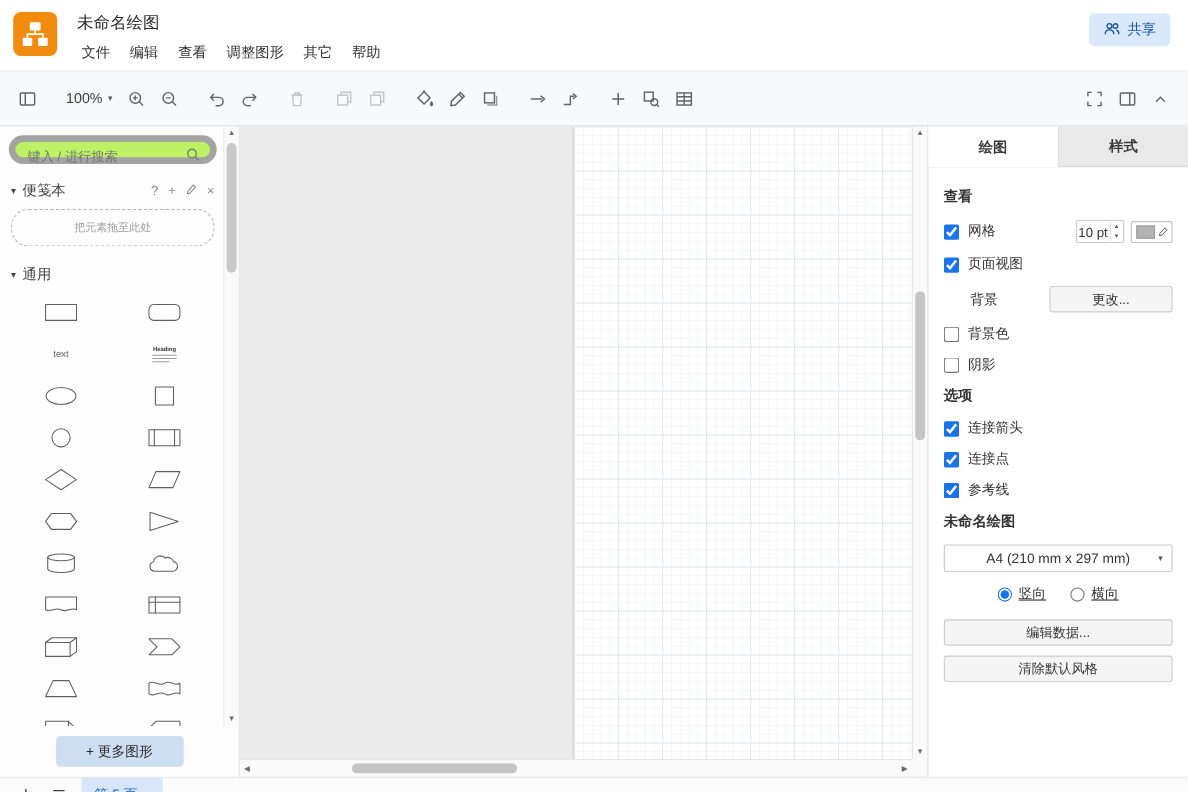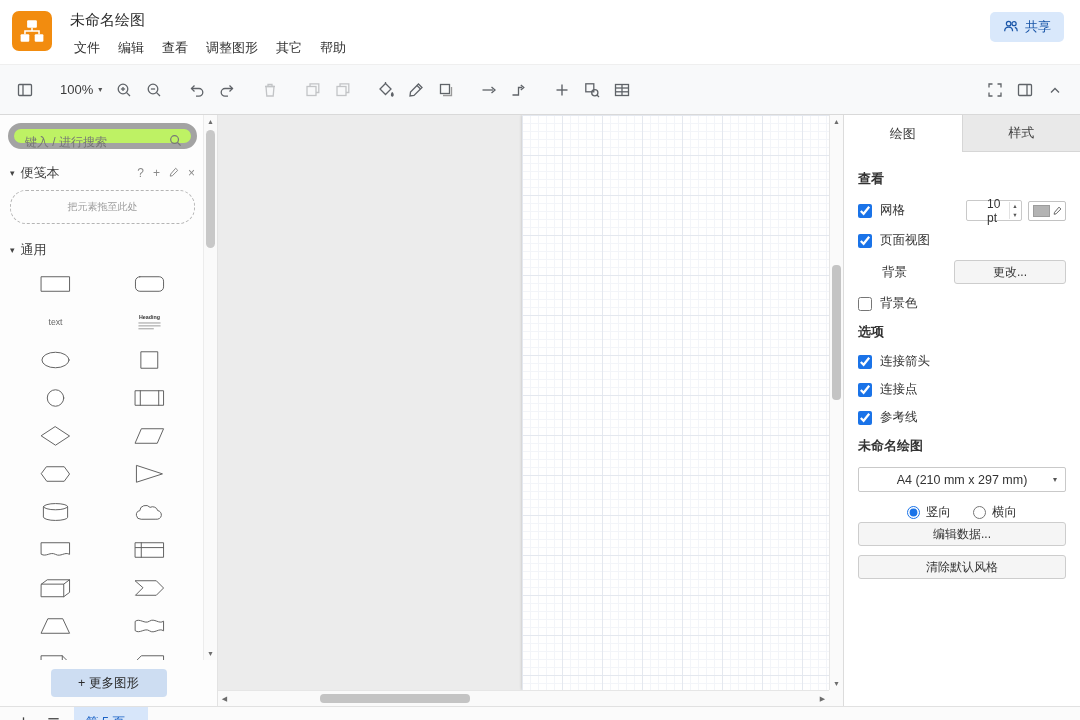--- a/index.html
+++ b/index.html
@@ -60,40 +60,40 @@
     box-shadow:0 0 3px rgba(0,0,0,.22); }
   .canvas-vscroll { position:absolute; top:0; right:0; bottom:16px; width:14px; background:#fafafa; border-left:1px solid #e6e6e6; }
   .cv-thumb { position:absolute; left:2px; width:9px; top:150px; height:135px; background:#c4c4c4; border-radius:4px; }
   .canvas-hscroll { position:absolute; left:0; right:14px; bottom:0; height:16px; background:#fafafa; border-top:1px solid #e6e6e6; }
   .ch-thumb { position:absolute; top:3px; height:9px; left:102px; width:150px; background:#c4c4c4; border-radius:4px; }
   .h-arrow { position:absolute; top:0; bottom:0; width:13px; display:flex; align-items:center; justify-content:center; font-size:7px; color:#6d6d6d; }
   .scroll-corner { position:absolute; right:0; bottom:0; width:14px; height:16px; background:#fafafa; }
 
   
   .format-panel { width:237px; border-left:1px solid #dcdcdc; background:#fff; display:flex; flex-direction:column; }
-  .panel-tabs { display:flex; height:37px; background:#e9e9e9; border-bottom:1px solid #d6d6d6; }
+  .panel-tabs { display:flex; height:37px; background:#e9e9e9; border-bottom:1px solid #d6d6d6;font-weight:bold; }
   .panel-tab { flex:1; display:flex; align-items:center; justify-content:center; font-size:13px; color:#3c3c3c; }
   .panel-tab.active { background:#fff; border-right:1px solid #d6d6d6; margin-bottom:-1px; }
   .panel-body { padding:10px 14px; font-size:12.5px; color:#333; }
   .panel-h { font-weight:bold; font-size:13px; margin:8px 0 12px; }
   .prow { display:flex; align-items:center; margin-bottom:11px; }
   .prow input[type=checkbox] { width:14px; height:14px; accent-color:#1a73e8; margin-right:8px; flex:0 0 auto; }
   .indent { padding-left:24px; }
   .grid-ctrls { margin-left:auto; display:flex; align-items:center; gap:6px; }
-  .num-input { width:56px; height:21px; border:1px solid #c9c9c9; border-radius:2px; background:#fff; position:relative; display:flex; align-items:center; padding-right:14px; font-size:12px;padding-left:20px; }
+  .num-input { width:44px; height:21px; border:1px solid #c9c9c9; border-radius:2px; background:#fff; position:relative; display:flex; align-items:center; justify-content:flex-end; padding-right:14px; font-size:12px; }
   .stepper { position:absolute; right:1px; top:1px; bottom:1px; width:11px; display:flex; flex-direction:column; border-left:1px solid #e2e2e2; }
   .stepper span { flex:1; display:flex; align-items:center; justify-content:center; font-size:5.5px; color:#555; }
   .swatch-btn { width:38px; height:20px; border:1px solid #c2c2c2; border-radius:2px; background:#fff; display:flex; align-items:center; justify-content:center; gap:3px; }
   .swatch { width:17px; height:12px; border:1px solid #9c9c9c; }
   .panel-btn { height:24px; background:#f5f5f5; border:1px solid #cdcdcd; border-radius:3px; font-size:12px; color:#333; font-family:inherit; }
   .change-btn { width:112px; margin-left:auto; }
   .full-btn { width:100%; margin-bottom:9px; }
   .select { width:100%; height:25px; border:1px solid #c9c9c9; border-radius:2px; background:#fff; display:flex; align-items:center; justify-content:center; position:relative; font-size:12.5px; margin-bottom:12px; }
   .select .caret { position:absolute; right:8px; }
-  .radio-row { display:flex; justify-content:center; gap:22px; margin-bottom:1px; }
+  .radio-row { display:flex; justify-content:center; gap:22px; margin-bottom:14px;text-decoration:underline; }
   .radio-row label { display:flex; align-items:center; gap:6px; }
   .radio-row input { accent-color:#1a73e8; width:13px; height:13px; }
 
   
   .footer { height:31px; border-top:1px solid #e1e1e1; background:#fbfbfb; display:flex; align-items:stretch; padding:0 0 0 8px; }
   .footer-btn { width:30px; display:flex; align-items:center; justify-content:center; background:transparent; border:none; color:#444; }
   .page-tab { display:flex; align-items:center; gap:7px; padding:0 12px; background:#d7e6fa; color:#1a62c5; font-size:12.5px; margin-left:6px; }
 </style>
 </head>
 <body>
@@ -607,20 +607,24 @@
       <div class="prow indent">
         <span>背景</span>
         <button class="panel-btn change-btn">更改...</button>
       </div>
 
       <div class="prow">
         <input type="checkbox" style="">
         <span>背景色</span>
       </div>
 
+      <div class="prow">
+        <input type="checkbox" style="">
+        <span>阴影</span>
+      </div>
 
       <div class="panel-h">选项</div>
 
       <div class="prow">
         <input type="checkbox" checked="" style="">
         <span>连接箭头</span>
       </div>
       <div class="prow">
         <input type="checkbox" checked="" style="">
         <span>连接点</span>

